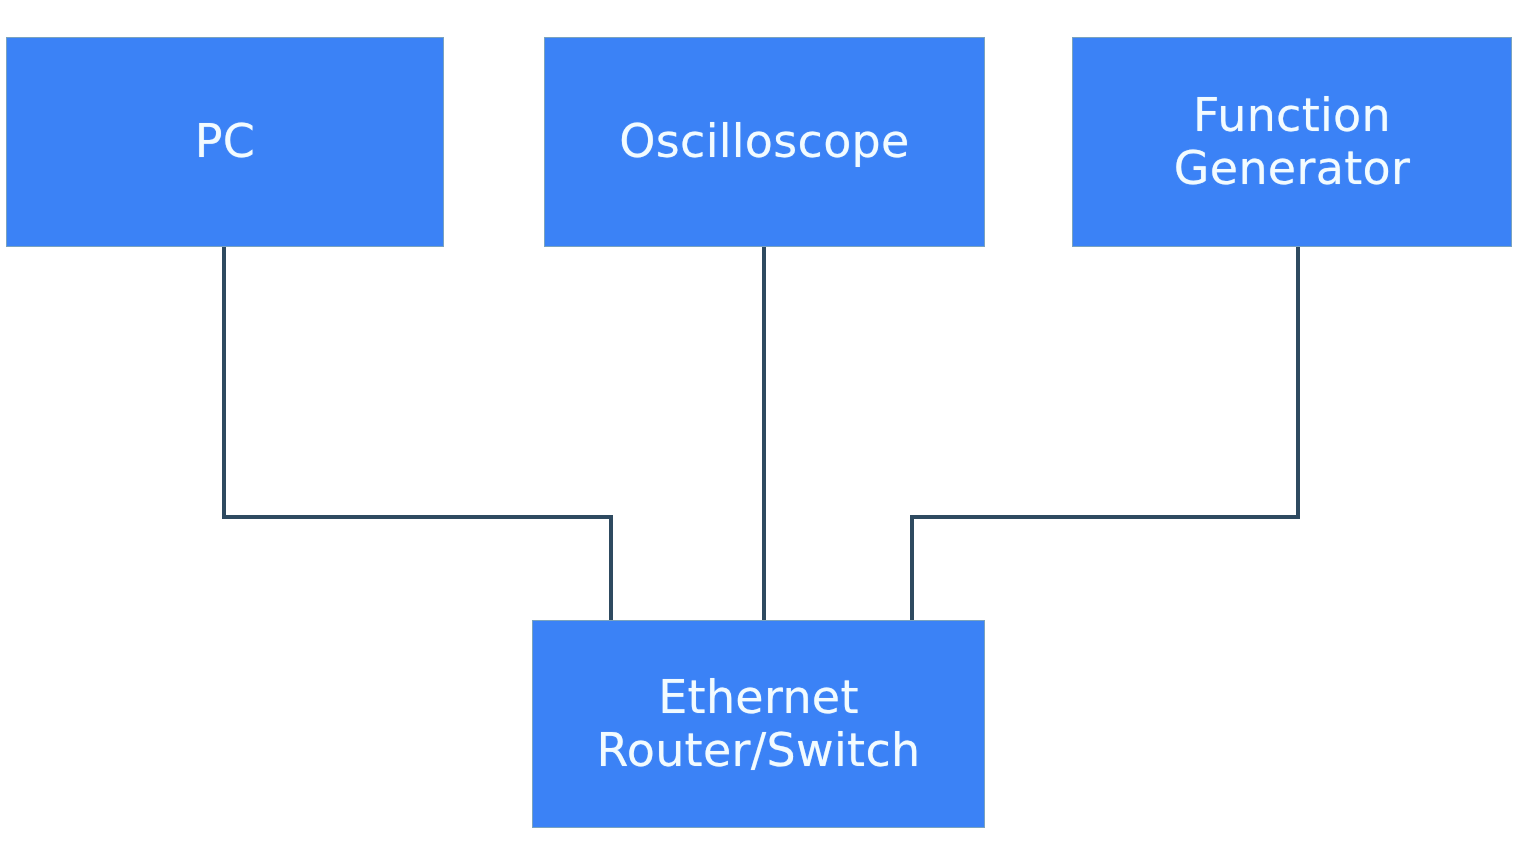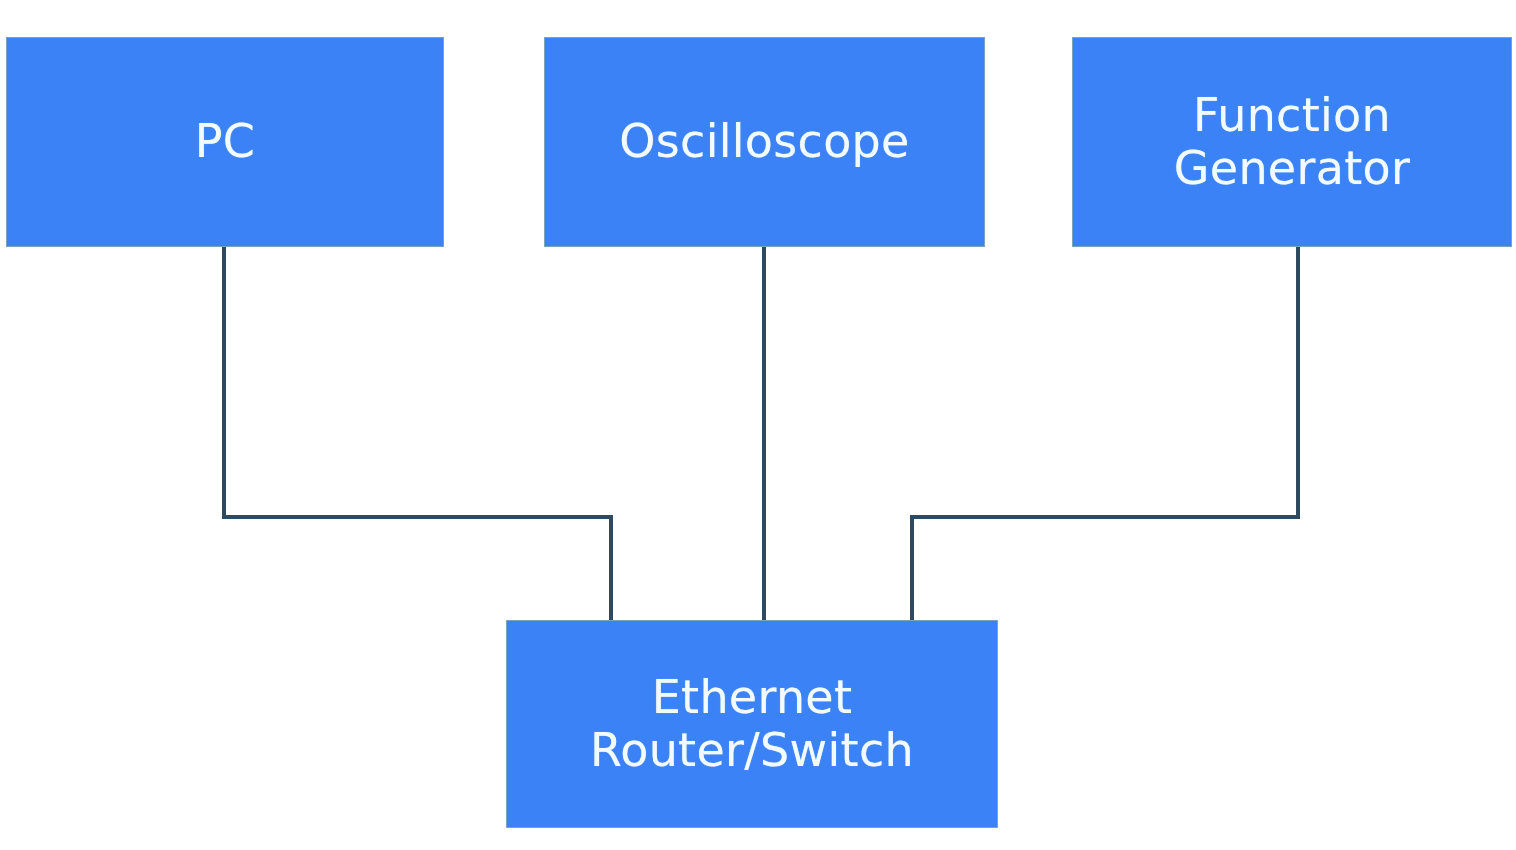--- a/index.html
+++ b/index.html
@@ -41,21 +41,21 @@
     font-size: 46px;
     font-weight: 400;
     line-height: 1.16;
     letter-spacing: 0.3px;
     white-space: pre-line;
     text-shadow: 0 0 1px rgba(235,250,255,0.55);
   }
   #node-pc      { left: 6px;    top: 37px;  width: 438px; height: 210px; }
   #node-scope   { left: 544px;  top: 37px;  width: 441px; height: 210px; }
   #node-funcgen { left: 1072px; top: 37px;  width: 440px; height: 210px; }
-  #node-ethernet{ left: 506px;  top: 620px; width: 492px; height: 208px; }
+  #node-ethernet{ left: 532px;  top: 620px; width: 453px; height: 208px; }
 </style>
 </head>
 <body>
 
 <div id="diagram-canvas">
 
   <svg id="connector-layer" viewBox="0 0 1516 850" width="1516" height="850" xmlns="http://www.w3.org/2000/svg">
     <path fill="none" stroke="#2e4a60" stroke-width="4" stroke-linecap="butt" d="M 224 247 L 224 517 L 611 517 L 611 622"></path>
     <path fill="none" stroke="#2e4a60" stroke-width="4" stroke-linecap="butt" d="M 764 247 L 764 622"></path>
     <path fill="none" stroke="#2e4a60" stroke-width="4" stroke-linecap="butt" d="M 1298 247 L 1298 517 L 912 517 L 912 622"></path>

